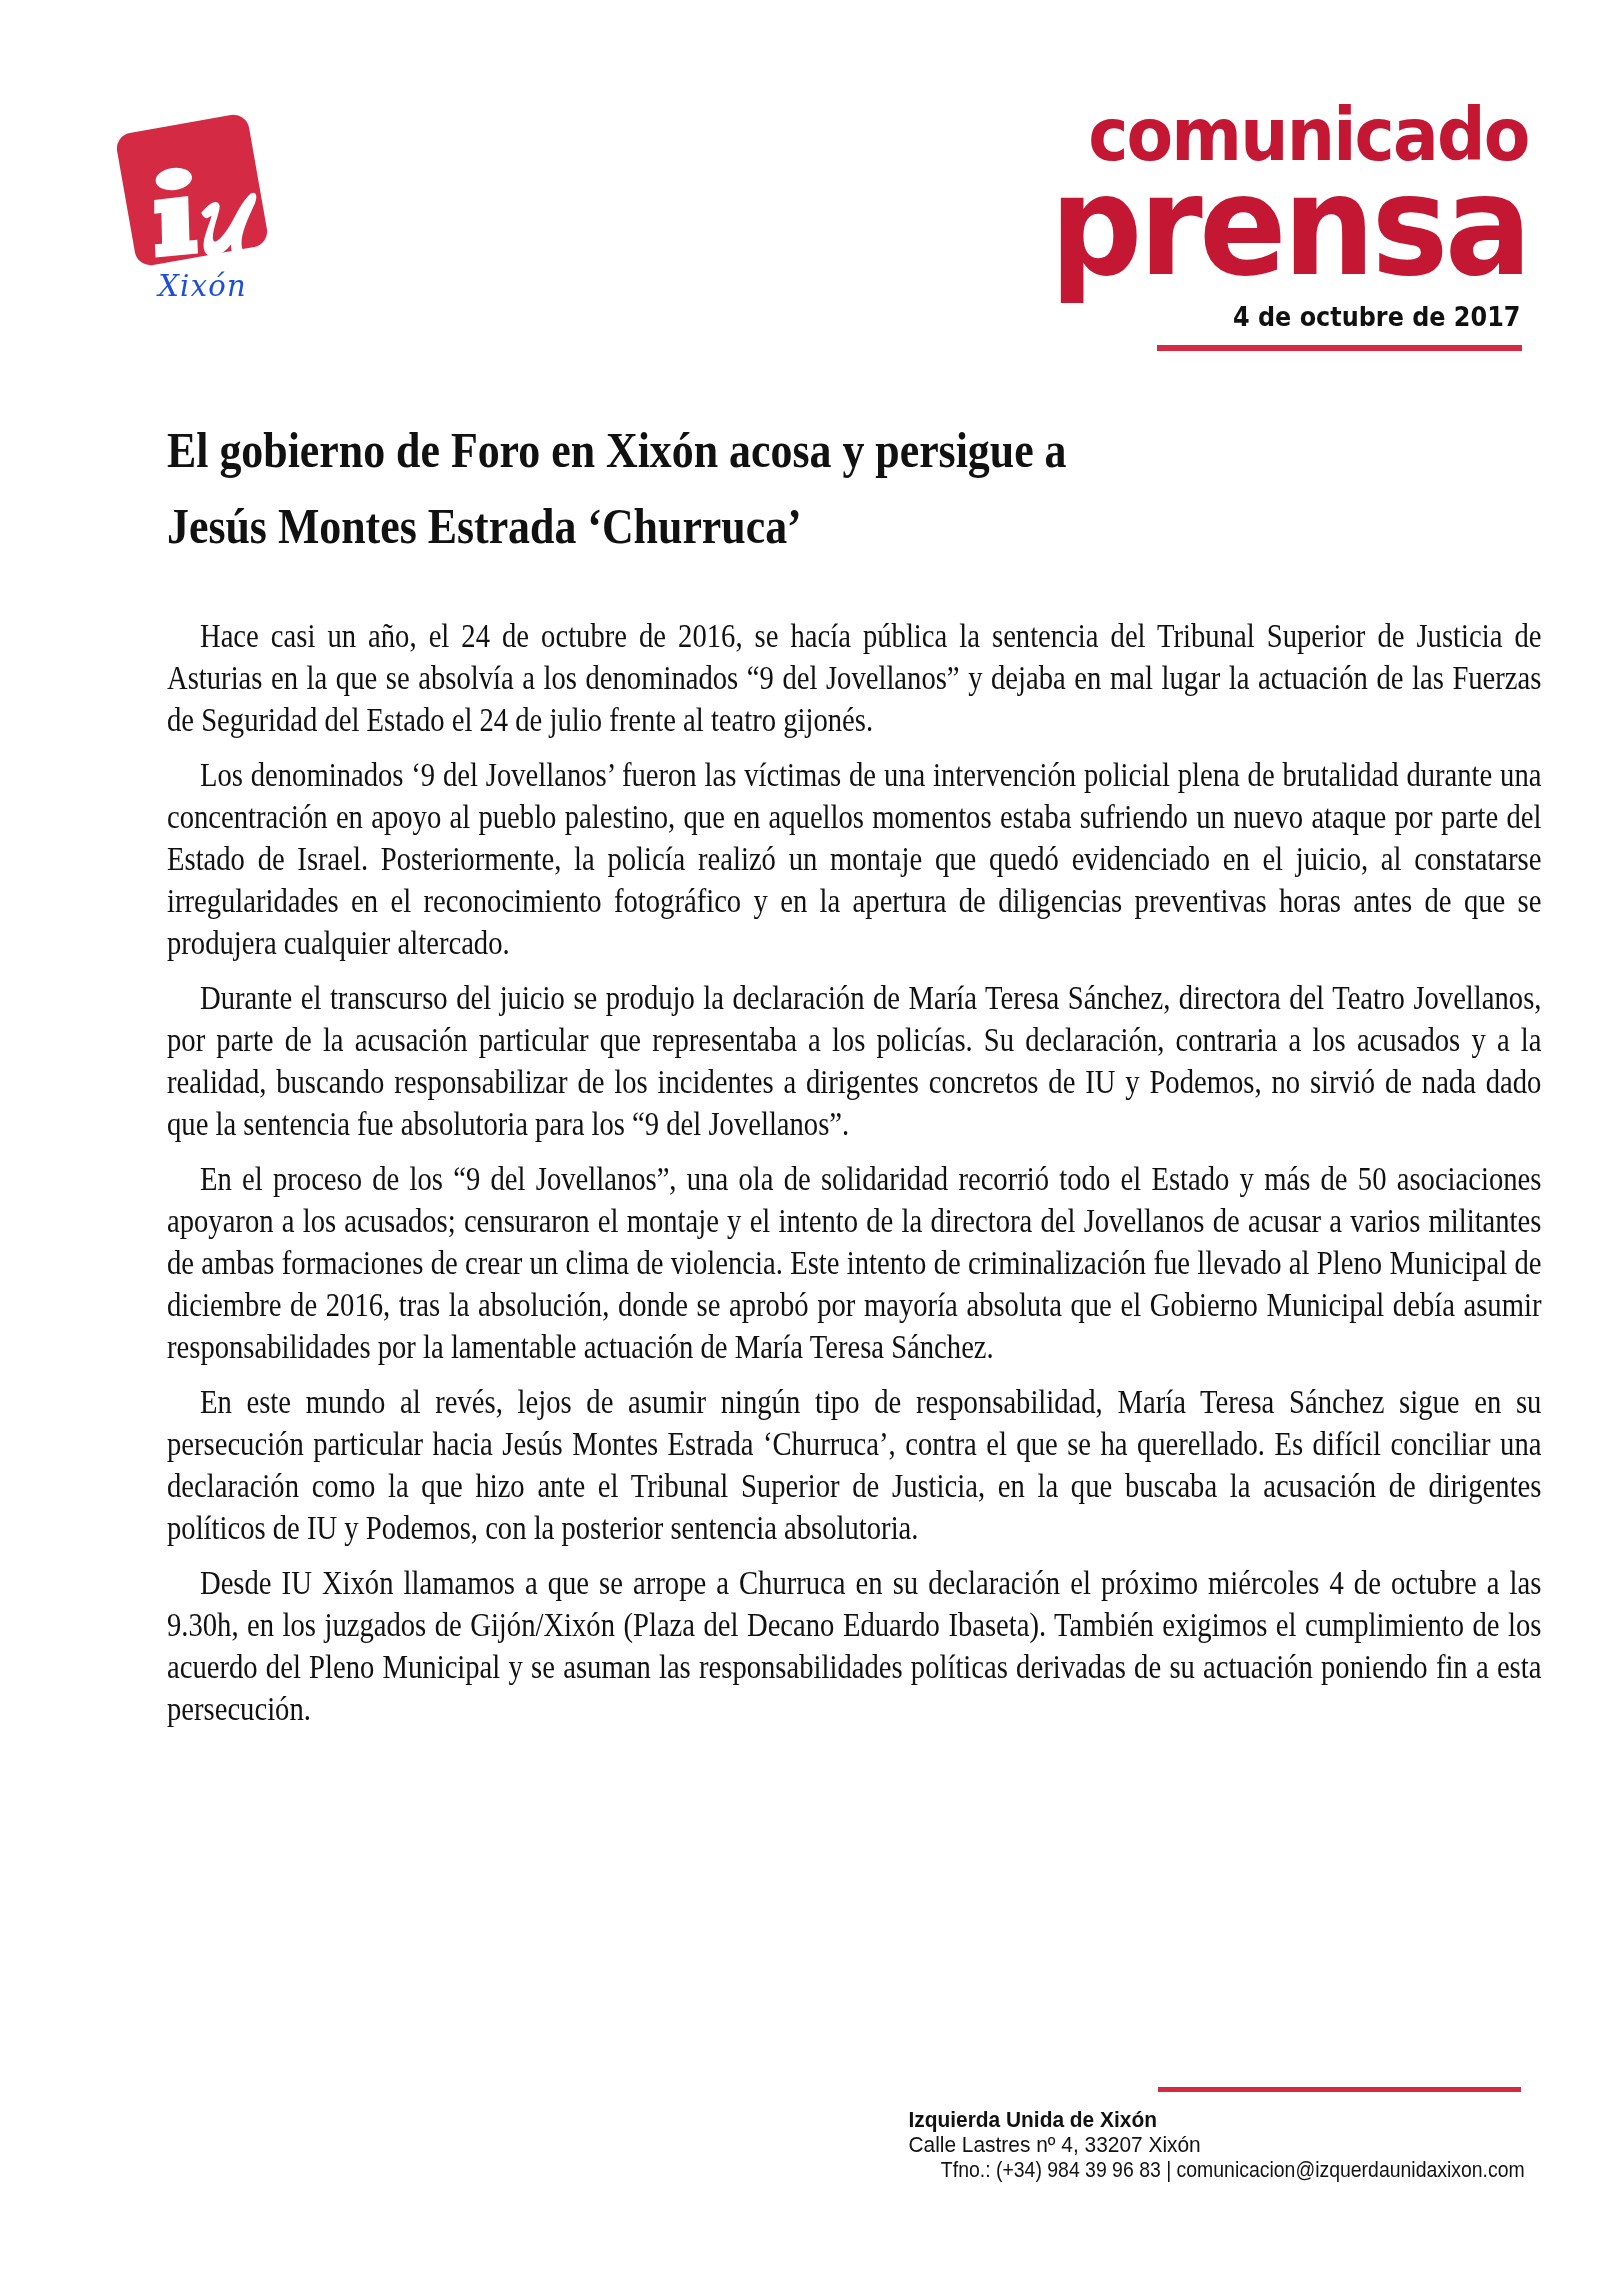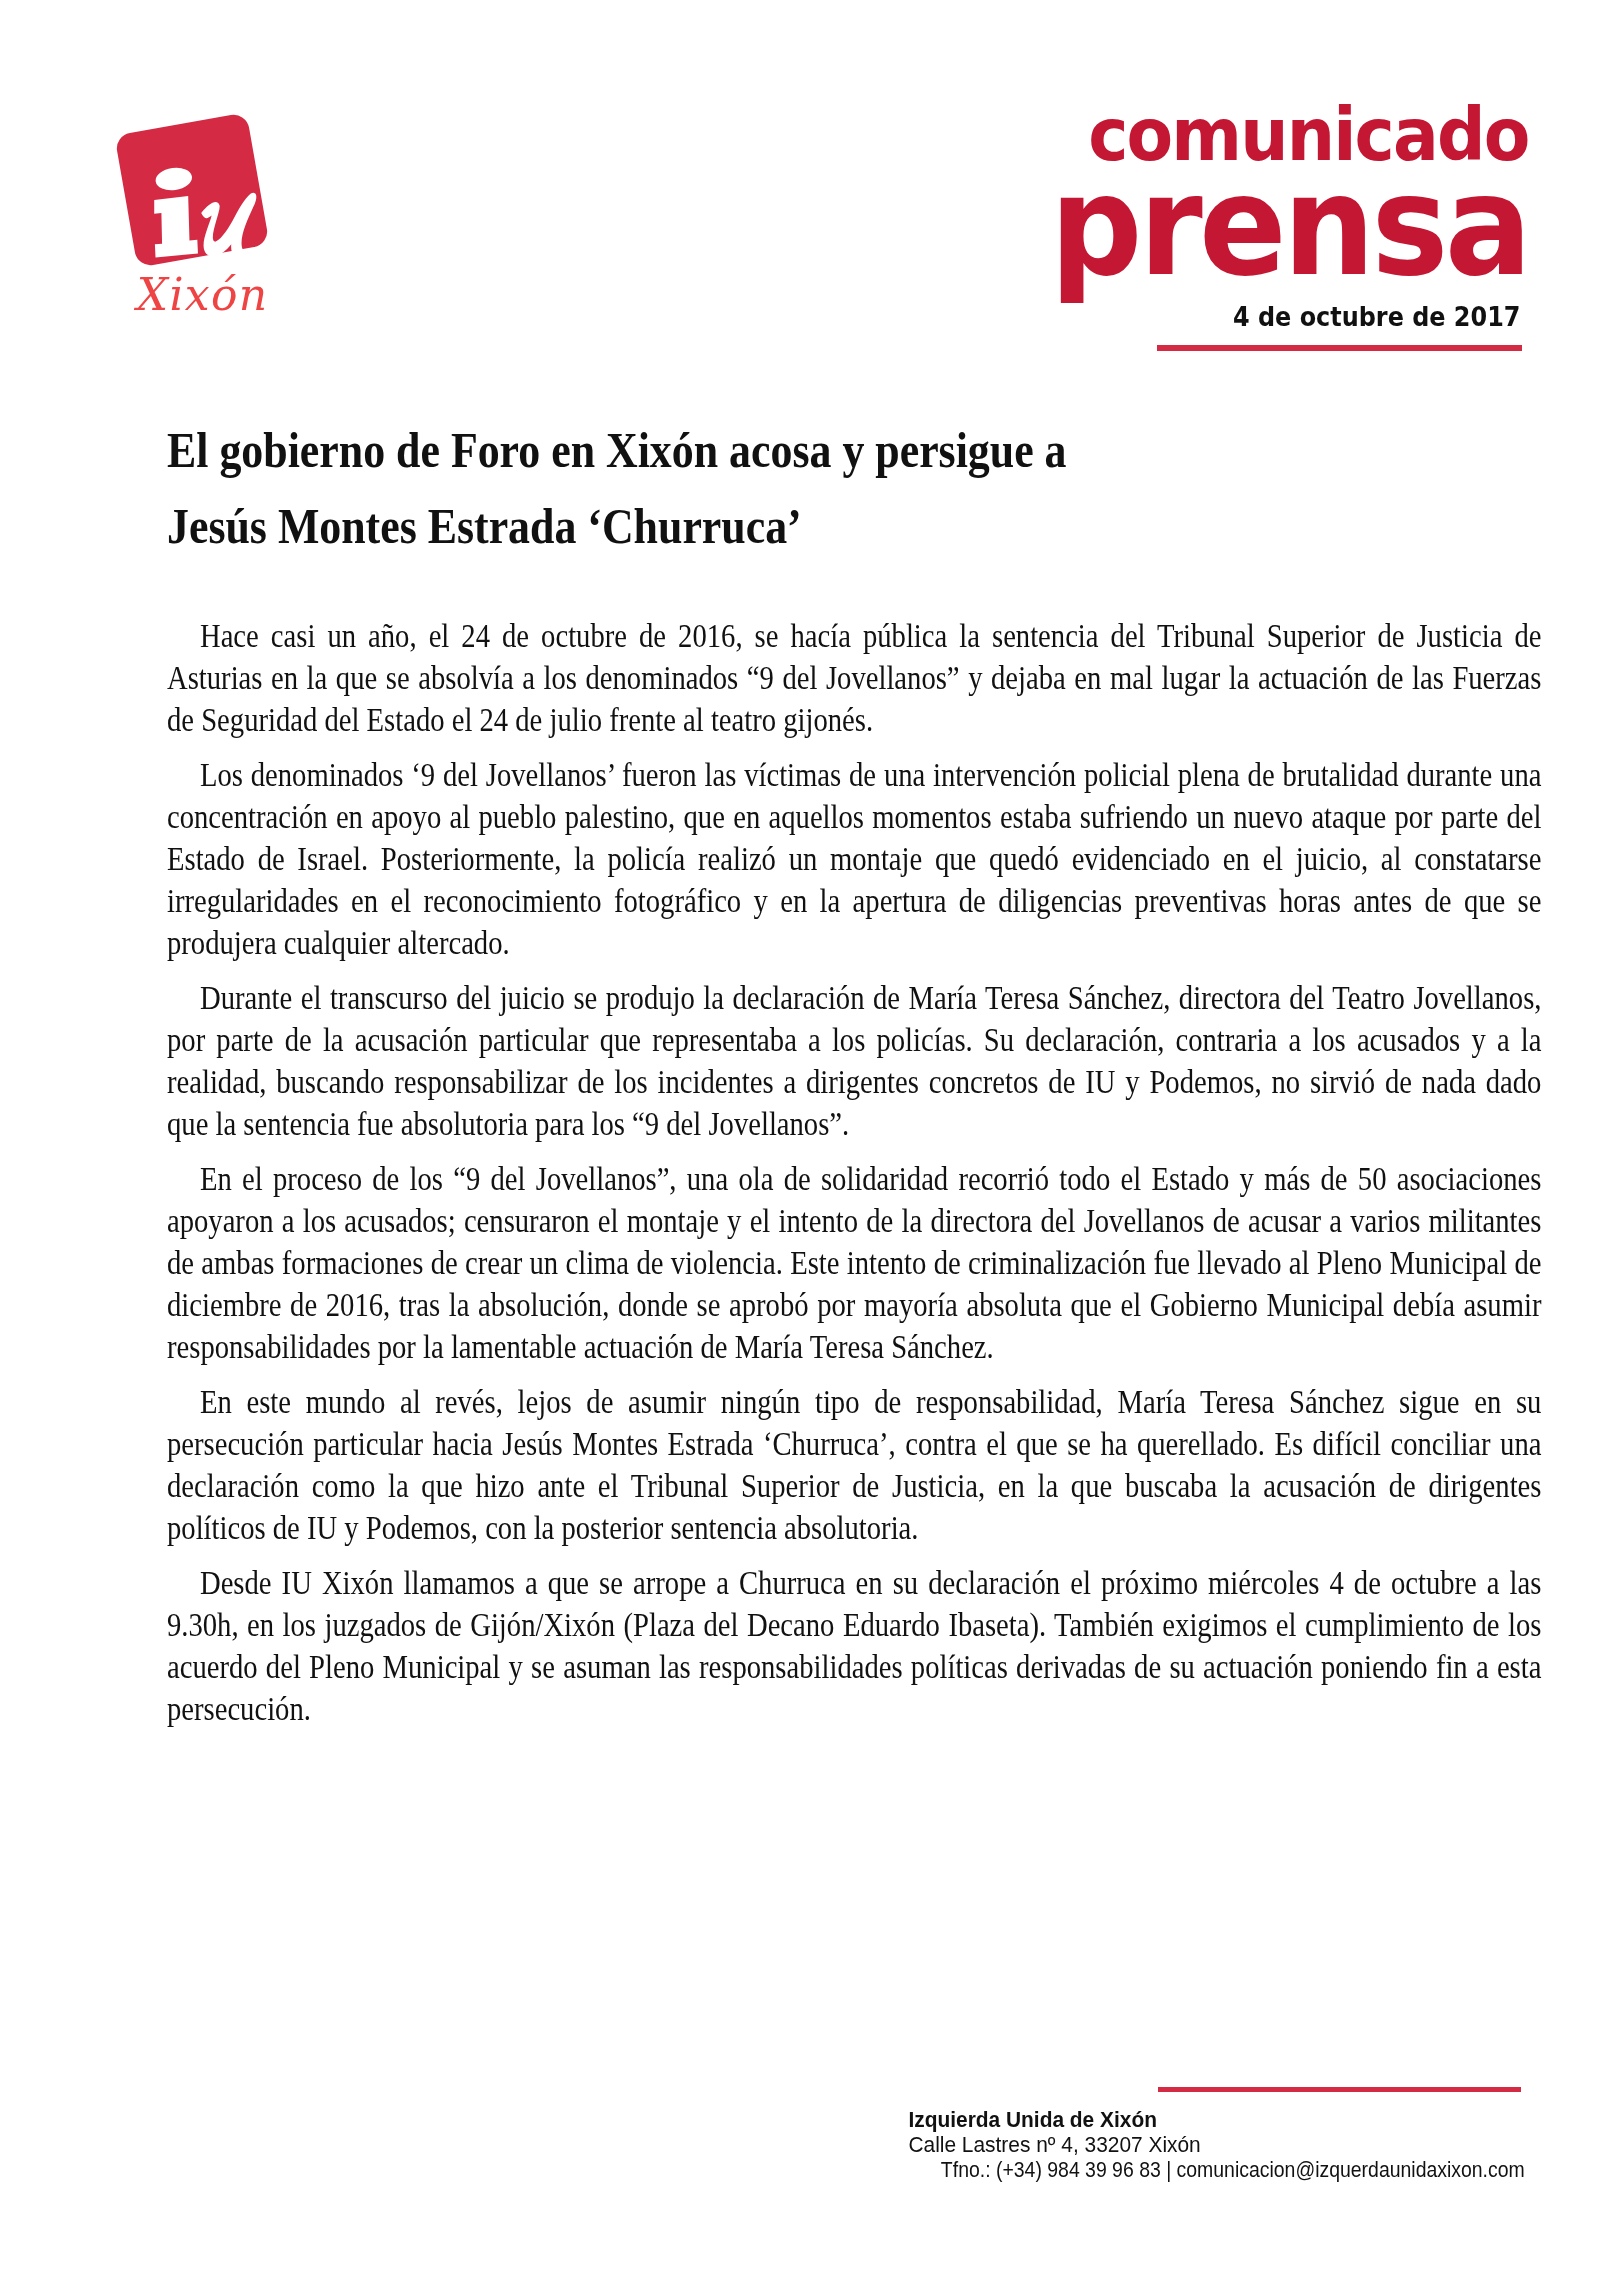--- a/index.html
+++ b/index.html
@@ -5,21 +5,21 @@
   html, body { margin:0; padding:0; background:#ffffff; }
   body { width:1623px; height:2295px; position:relative; overflow:hidden; }
   .page { position:absolute; left:0; top:0; width:1623px; height:2295px; background:#fff; }
 
   
   .logo { position:absolute; left:111px; top:105px; width:170px; height:216px; }
   .logo-square { position:absolute; left:14.4px; top:18.3px; width:134px; height:134px;
     background:#d42a44; border-radius:15.7px; transform:rotate(-10deg); }
   .logo-iu { position:absolute; left:38px; top:62px; width:111px; height:92px; }
   .logo-city { position:absolute; left:19.6px; top:164px; width:144px; text-align:center;
-    font-family:"DejaVu Serif", serif; font-style:italic; font-size:44px; color:#ef4444;
+    font-family:"DejaVu Serif", serif; font-style:italic; font-size:29px; color:#1d4ed8;
     letter-spacing:1.3px; }
 
   
   .masthead { position:absolute; right:95px; top:98px; text-align:right; }
   .mast-line1 { font-family:"DejaVu Sans", sans-serif; font-weight:bold; color:#c41733;
     font-size:73px; line-height:73px; letter-spacing:-2px; transform:scaleX(0.93); transform-origin:right; }
   .mast-line2 { font-family:"DejaVu Sans", sans-serif; font-weight:bold; color:#c41733;
     font-size:139px; line-height:118px; letter-spacing:-3.9px; transform:scaleX(0.93); transform-origin:right; margin-top:-3.9px; }
   .date { position:absolute; right:103px; top:302px; font-family:"DejaVu Sans", sans-serif;
     font-weight:bold; font-size:26px; color:#111; letter-spacing:0px; transform:scaleX(0.92); transform-origin:right; }

